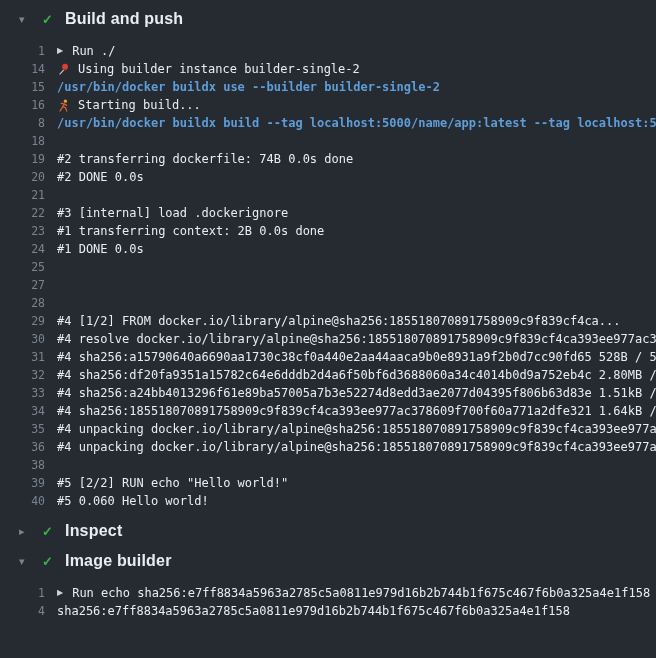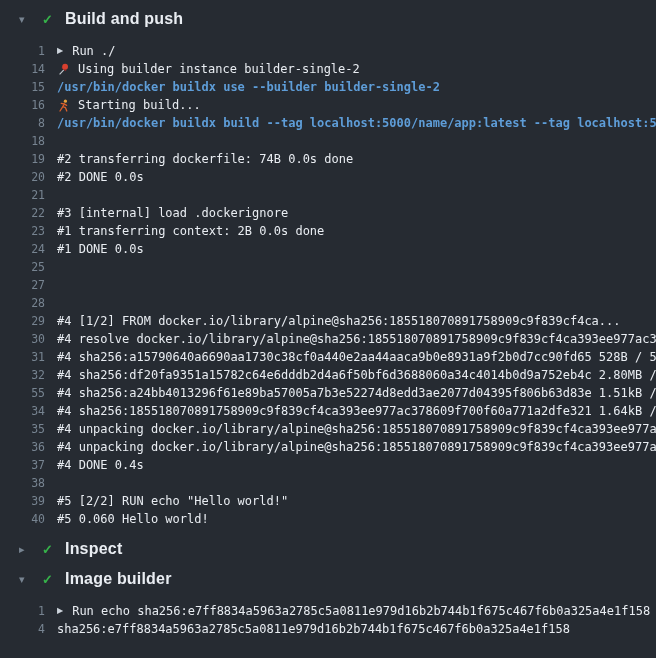--- a/index.html
+++ b/index.html
@@ -83,25 +83,24 @@
       <div class="log-line"><span class="line-num">22</span><span class="line-content plain"><span class="log-text">#3 [internal] load .dockerignore</span></span></div>
       <div class="log-line"><span class="line-num">23</span><span class="line-content plain"><span class="log-text">#1 transferring context: 2B 0.0s done</span></span></div>
       <div class="log-line"><span class="line-num">24</span><span class="line-content plain"><span class="log-text">#1 DONE 0.0s</span></span></div>
       <div class="log-line"><span class="line-num">25</span><span class="line-content plain"><span class="log-text"></span></span></div>
       <div class="log-line"><span class="line-num">27</span></div>
       <div class="log-line"><span class="line-num">28</span><span class="line-content plain"><span class="log-text"></span></span></div>
       <div class="log-line"><span class="line-num">29</span><span class="line-content plain"><span class="log-text">#4 [1/2] FROM docker.io/library/alpine@sha256:185518070891758909c9f839cf4ca...</span></span></div>
       <div class="log-line"><span class="line-num">30</span><span class="line-content plain"><span class="log-text">#4 resolve docker.io/library/alpine@sha256:185518070891758909c9f839cf4ca393ee977ac3</span></span></div>
       <div class="log-line"><span class="line-num">31</span><span class="line-content plain"><span class="log-text">#4 sha256:a15790640a6690aa1730c38cf0a440e2aa44aaca9b0e8931a9f2b0d7cc90fd65 528B / 5</span></span></div>
       <div class="log-line"><span class="line-num">32</span><span class="line-content plain"><span class="log-text">#4 sha256:df20fa9351a15782c64e6dddb2d4a6f50bf6d3688060a34c4014b0d9a752eb4c 2.80MB /</span></span></div>
-      <div class="log-line"><span class="line-num">55</span><span class="line-content plain"><span class="log-text">#4 sha256:a24bb4013296f61e89ba57005a7b3e52274d8edd3ae2077d04395f806b63d83e 1.51kB /</span></span></div>
+      <div class="log-line"><span class="line-num">33</span><span class="line-content plain"><span class="log-text">#4 sha256:a24bb4013296f61e89ba57005a7b3e52274d8edd3ae2077d04395f806b63d83e 1.51kB /</span></span></div>
       <div class="log-line"><span class="line-num">34</span><span class="line-content plain"><span class="log-text">#4 sha256:185518070891758909c9f839cf4ca393ee977ac378609f700f60a771a2dfe321 1.64kB /</span></span></div>
       <div class="log-line"><span class="line-num">35</span><span class="line-content plain"><span class="log-text">#4 unpacking docker.io/library/alpine@sha256:185518070891758909c9f839cf4ca393ee977a</span></span></div>
       <div class="log-line"><span class="line-num">36</span><span class="line-content plain"><span class="log-text">#4 unpacking docker.io/library/alpine@sha256:185518070891758909c9f839cf4ca393ee977a</span></span></div>
-      <div class="log-line"><span class="line-num">37</span><span class="line-content plain"><span class="log-text">#4 DONE 0.4s</span></span></div>
       <div class="log-line"><span class="line-num">38</span><span class="line-content plain"><span class="log-text"></span></span></div>
       <div class="log-line"><span class="line-num">39</span><span class="line-content plain"><span class="log-text">#5 [2/2] RUN echo "Hello world!"</span></span></div>
       <div class="log-line"><span class="line-num">40</span><span class="line-content plain"><span class="log-text">#5 0.060 Hello world!</span></span></div>
     </div>
     <div class="section-header">
       <span class="caret">▸</span>
       <span class="check">✓</span>
       <span class="section-title">Inspect</span>
     </div>
     <div class="section-header">

